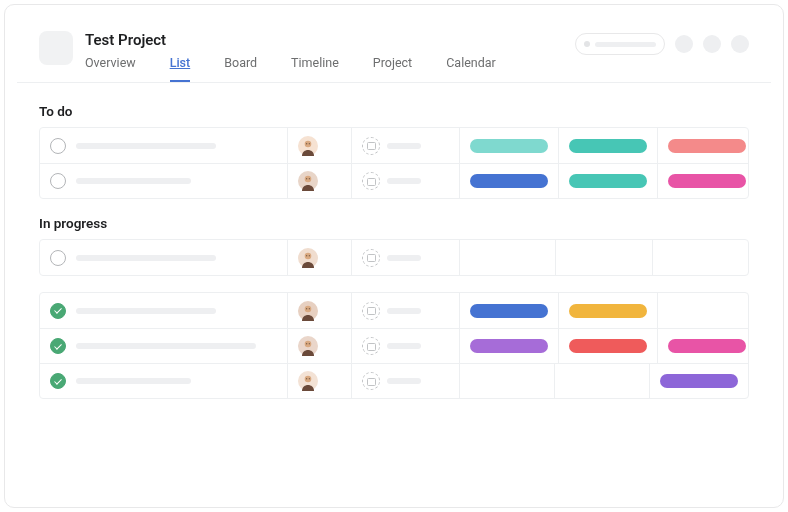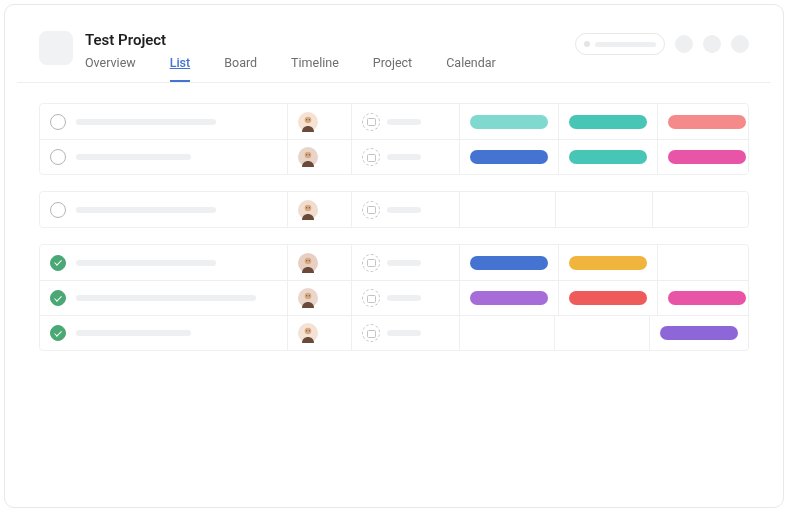--- a/index.html
+++ b/index.html
@@ -182,20 +182,21 @@
         <div class="search-bar"></div>
       </div>
       <div class="grey-dot"></div>
       <div class="grey-dot"></div>
       <div class="grey-dot"></div>
     </div>
   </div>
 
   <div class="content" id="content">
       <div class="section">
+        <div class="section-title">To do</div>
         <div class="rows">
           <div class="row">
             <div class="cell-task">
               <div class="check-circle"></div>
               <div class="task-bar" style="width: 140px;"></div>
             </div>
             <div>
               <div class="avatar av-a">
                 <svg viewBox="0 0 20 20">
                   <circle cx="10" cy="8" r="3.3" fill="#d9a981"></circle>
@@ -240,54 +241,55 @@
             </div>
             <div class="tag-cell">
               <div class="tag" style="background: rgb(69, 115, 210);"></div>
             </div>
             <div class="tag-cell">
               <div class="tag" style="background: rgb(71, 198, 181);"></div>
             </div>
             <div class="tag-cell">
               <div class="tag" style="background: rgb(232, 84, 166);"></div>
             </div>
+          </div>
+        </div>
+      </div>
+      <div class="section">
+        <div class="section-title">In progress</div>
+        <div class="rows">
+          <div class="row">
+            <div class="cell-task">
+              <div class="check-circle"></div>
+              <div class="task-bar" style="width: 140px;"></div>
+            </div>
+            <div>
+              <div class="avatar av-c">
+                <svg viewBox="0 0 20 20">
+                  <circle cx="10" cy="8" r="3.3" fill="#d9a981"></circle>
+                  <path d="M4 20c0-4 3-6 6-6s6 2 6 6z" fill="#6b4a3a"></path>
+                  <circle cx="8.7" cy="7.8" r="0.55" fill="#3a2a1e"></circle>
+                  <circle cx="11.3" cy="7.8" r="0.55" fill="#3a2a1e"></circle>
+                </svg>
+              </div>
+            </div>
+            <div class="cell-date">
+              <div class="cal-icon"></div>
+              <div class="date-bar"></div>
+            </div>
+            <div class="tag-cell"></div>
+            <div class="tag-cell"></div>
+            <div class="tag-cell"></div>
           </div>
         </div>
       </div>
       <div class="section">
         <div class="rows">
           <div class="row">
             <div class="cell-task">
-              <div class="check-circle"></div>
-              <div class="task-bar" style="width: 140px;"></div>
-            </div>
-            <div>
-              <div class="avatar av-c">
-                <svg viewBox="0 0 20 20">
-                  <circle cx="10" cy="8" r="3.3" fill="#d9a981"></circle>
-                  <path d="M4 20c0-4 3-6 6-6s6 2 6 6z" fill="#6b4a3a"></path>
-                  <circle cx="8.7" cy="7.8" r="0.55" fill="#3a2a1e"></circle>
-                  <circle cx="11.3" cy="7.8" r="0.55" fill="#3a2a1e"></circle>
-                </svg>
-              </div>
-            </div>
-            <div class="cell-date">
-              <div class="cal-icon"></div>
-              <div class="date-bar"></div>
-            </div>
-            <div class="tag-cell"></div>
-            <div class="tag-cell"></div>
-            <div class="tag-cell"></div>
-          </div>
-        </div>
-      </div>
-      <div class="section">
-        <div class="rows">
-          <div class="row">
-            <div class="cell-task">
               <div class="check-circle done"></div>
               <div class="task-bar" style="width: 140px;"></div>
             </div>
             <div>
               <div class="avatar av-d">
                 <svg viewBox="0 0 20 20">
                   <circle cx="10" cy="8" r="3.3" fill="#d9a981"></circle>
                   <path d="M4 20c0-4 3-6 6-6s6 2 6 6z" fill="#6b4a3a"></path>
                   <circle cx="8.7" cy="7.8" r="0.55" fill="#3a2a1e"></circle>
                   <circle cx="11.3" cy="7.8" r="0.55" fill="#3a2a1e"></circle>

